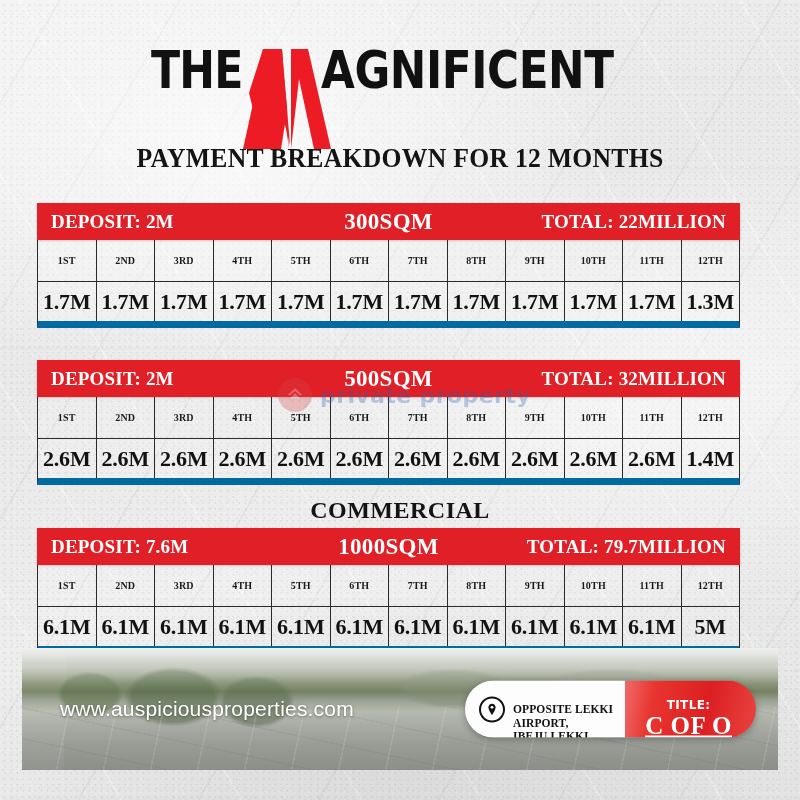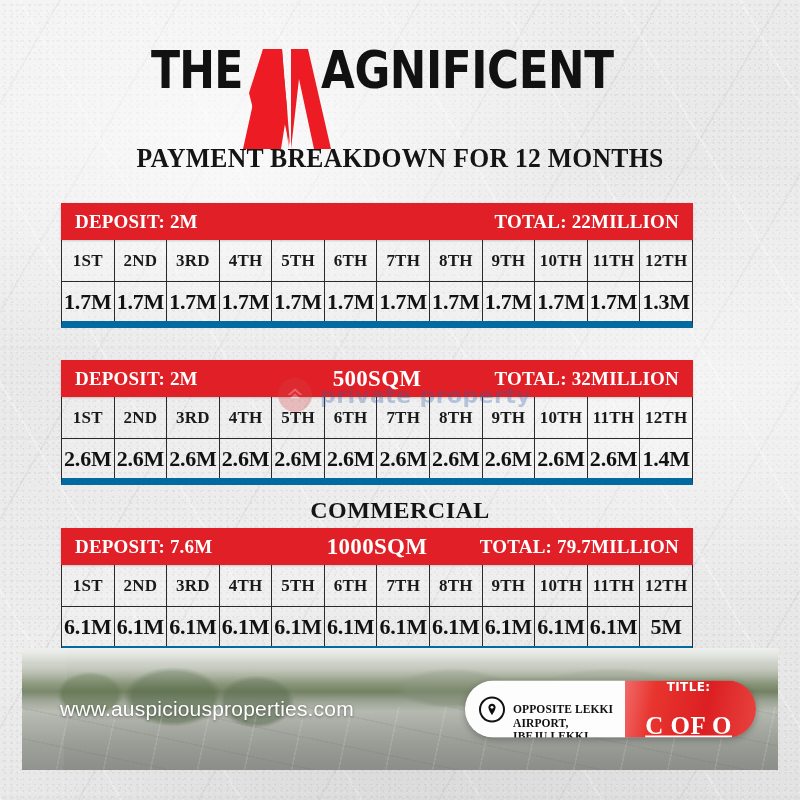--- a/index.html
+++ b/index.html
@@ -86,21 +86,21 @@
     font-weight: 700;
     font-size: 27px;
     letter-spacing: .3px;
     color: #141414;
     transform: scaleX(.95);
   }
 
   
   .table {
     position: absolute;
-    left: 61px; width: 632px;
+    left: 37px; width: 703px;
   }
   .bar {
     background: #e01f26;
     height: 37px;
     display: flex; align-items: center;
     color: #fff;
     font-family: "Liberation Serif", serif;
     font-weight: 700;
     position: relative;
     box-shadow: 0 1px 2px rgba(0,0,0,.18);
@@ -125,21 +125,21 @@
   .cell {
     flex: 1 1 0;
     display: flex; align-items: center; justify-content: center;
     border-right: 1px solid #2a2a2a;
     background: rgba(255,255,255,.16);
   }
   .cell:last-child { border-right: none; }
   .grid.months .cell {
     font-family: "Liberation Serif", serif;
     font-weight: 700;
-    font-size: 17px;
+    font-size: 10px;
     color: #1a1a1a;
     letter-spacing: .2px;
   }
   .grid.values .cell {
     font-family: "Liberation Serif", serif;
     font-weight: 700;
     font-size: 22px;
     color: #121212;
     letter-spacing: -.2px;
   }
@@ -257,21 +257,21 @@
     font-weight: 700;
     font-size: 11.5px;
     line-height: 1.20;
     color: #111;
     letter-spacing: .1px;
     margin-top: 28px;
   }
   .pill-right {
     background: linear-gradient(100deg, #f06b6b 0%, #e8352f 22%, #dc1f22 62%, #e8443f 100%);
     display: flex; flex-direction: column;
-    align-items: center; justify-content: space-between;
+    align-items: center; justify-content: flex-end;
     padding: 0 24px 0 20px;
     color: #fff;
   }
   .title-lbl {
     font-family: "DejaVu Sans", sans-serif;
     font-weight: 700;
     font-size: 12px;
     letter-spacing: .4px;
     line-height: 1;
     margin-bottom: 2px;
@@ -307,20 +307,21 @@
       </svg>
     </span>
     <span class="logo-rest">AGNIFICENT</span>
   </div>
 
   <div class="subtitle">PAYMENT BREAKDOWN FOR 12 MONTHS</div>
 
   <div class="table" style="top:203px;">
     <div class="bar">
       <span class="b-left">DEPOSIT: 2M</span>
+      <span class="b-mid">300SQM</span>
       <span class="b-right">TOTAL: 22MILLION</span>
     </div>
     <div class="grid months">
       <div class="cell">1ST</div>
       <div class="cell">2ND</div>
       <div class="cell">3RD</div>
       <div class="cell">4TH</div>
       <div class="cell">5TH</div>
       <div class="cell">6TH</div>
       <div class="cell">7TH</div>

